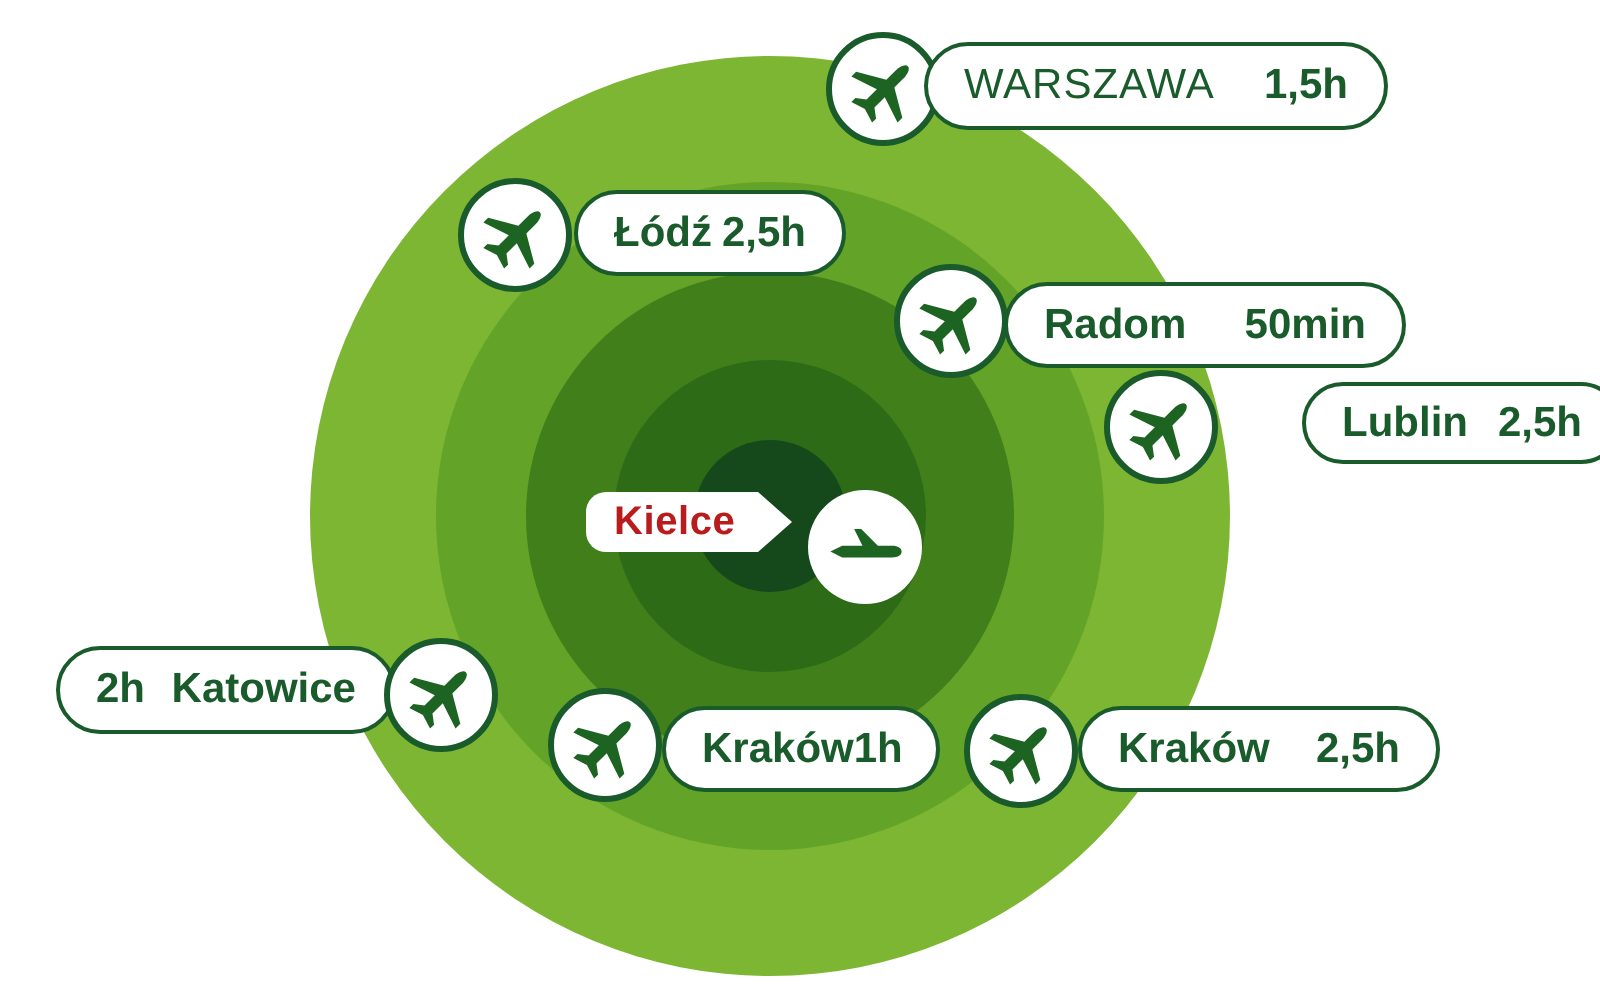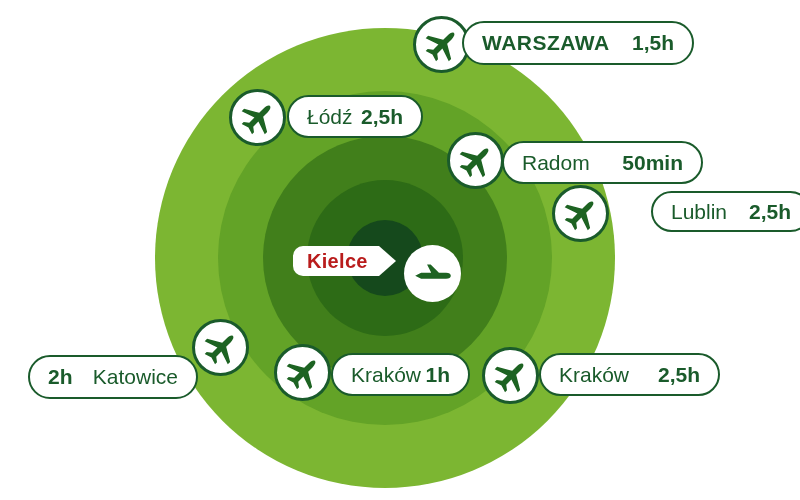--- a/index.html
+++ b/index.html
@@ -43,29 +43,29 @@
   .plane-side{width:38px;height:24px;}
 
   
   .pill{
     position:absolute;height:44px;box-sizing:border-box;
     background:#ffffff;border:2.5px solid #1a5b2b;border-radius:24px;
     display:flex;align-items:center;justify-content:space-between;
     padding:0 18px;color:#1a5b2b;font-size:21px;white-space:nowrap;
   }
   .pill .t{font-weight:700;}
-  .pill .n{font-weight:400;}
-  .pill .n.bold{font-weight:700;letter-spacing:.5px;}
+  .pill .n{font-weight:700;}
+  .pill .n.bold{font-weight:400;letter-spacing:.5px;}
 
   .p-warszawa{left:462px;top:21px;width:232px;}
   .p-lodz{left:287px;top:95px;width:136px;height:43px;}
   .p-radom{left:502px;top:141px;width:201px;height:43px;}
   .p-lublin{left:606px;top:191px;width:160px;height:41px;margin-left:45px;}
   .p-maslow{left:459px;top:252px;width:263px;}
-  .p-katowice{left:28px;top:323px;width:170px;margin-top:32px;}
+  .p-katowice{left:28px;top:323px;width:170px;}
   .p-krakow{left:331px;top:353px;width:139px;height:43px;}
   .p-rzeszow{left:539px;top:353px;width:181px;height:43px;}
 
   .i-warszawa{left:413px;top:16px;}
   .i-lodz{left:229px;top:89px;}
   .i-radom{left:447px;top:132px;}
   .i-lublin{left:552px;top:185px;}
   .i-maslow{left:404px;top:245px;}
   .i-katowice{left:192px;top:319px;}
   .i-krakow{left:274px;top:344px;}

